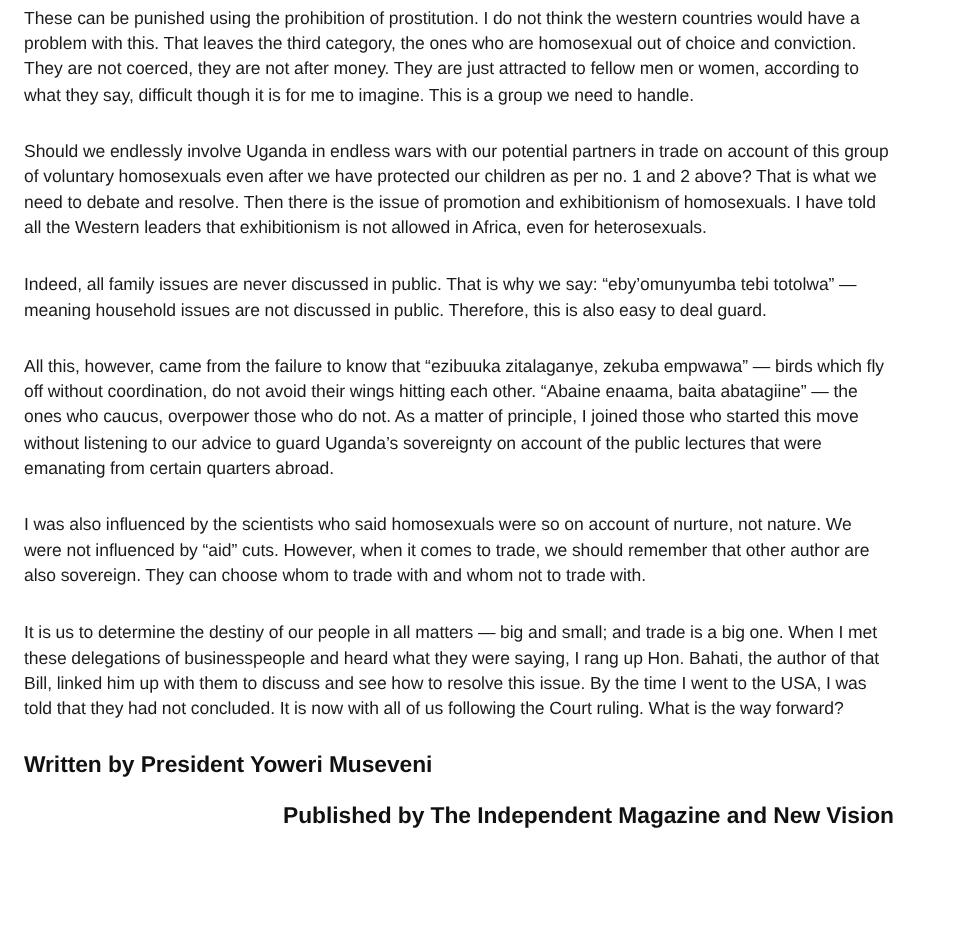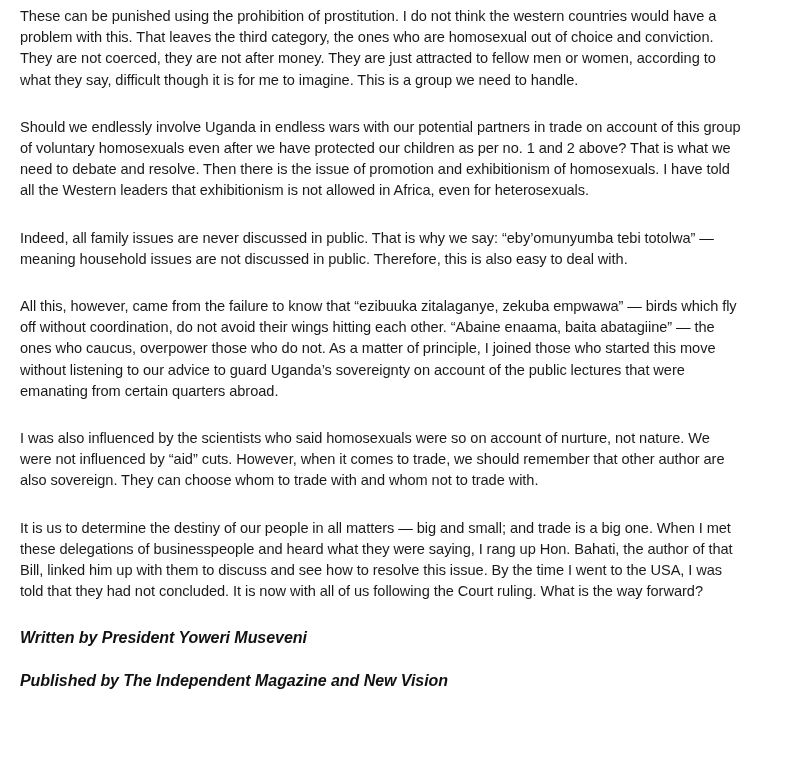--- a/index.html
+++ b/index.html
@@ -27,44 +27,44 @@
     letter-spacing: -0.04px;
     color: #1a1a1a;
     text-align: left;
     word-spacing: -0.1px;
   }
   .para.tight {
     margin-bottom: 25px;
   }
   .byline {
     margin: 0 0 22px 0;
-    font-size: 16px;
+    font-size: 19px;
     line-height: 21px;
     font-weight: bold;
-    font-style: italic;
     color: #111111;
     letter-spacing: -0.05px;
   }
   .byline.first {
     margin-top: 13px;
   }
   .byline.last {
     margin-bottom: 0;
+    text-align: right;
   }
 </style>
 </head>
 <body>
 
 <div class="article">
 
   <p class="para">These can be punished using the prohibition of prostitution. I do not think the western countries would have a problem with this. That leaves the third category, the ones who are homosexual out of choice and conviction. They are not coerced, they are not after money. They are just attracted to fellow men or women, according to what they say, difficult though it is for me to imagine. This is a group we need to handle.</p>
 
   <p class="para">Should we endlessly involve Uganda in endless wars with our potential partners in trade on account of this group of voluntary homosexuals even after we have protected our children as per no. 1 and 2 above? That is what we need to debate and resolve. Then there is the issue of promotion and exhibitionism of homosexuals. I have told all the Western leaders that exhibitionism is not allowed in Africa, even for heterosexuals.</p>
 
-  <p class="para">Indeed, all family issues are never discussed in public. That is why we say: “eby’omunyumba tebi totolwa” — meaning household issues are not discussed in public. Therefore, this is also easy to deal with.</p>
+  <p class="para">Indeed, all family issues are never discussed in public. That is why we say: “eby’omunyumba tebi totolwa” — meaning household issues are not discussed in public. Therefore, this is also easy to deal guard.</p>
 
   <p class="para">All this, however, came from the failure to know that “ezibuuka zitalaganye, zekuba empwawa” — birds which fly off without coordination, do not avoid their wings hitting each other. “Abaine enaama, baita abatagiine” — the ones who caucus, overpower those who do not. As a matter of principle, I joined those who started this move without listening to our advice to guard Uganda’s sovereignty on account of the public lectures that were emanating from certain quarters abroad.</p>
 
   <p class="para">I was also influenced by the scientists who said homosexuals were so on account of nurture, not nature. We were not influenced by “aid” cuts. However, when it comes to trade, we should remember that other author are also sovereign. They can choose whom to trade with and whom not to trade with.</p>
 
   <p class="para tight">It is us to determine the destiny of our people in all matters — big and small; and trade is a big one. When I met these delegations of businesspeople and heard what they were saying, I rang up Hon. Bahati, the author of that Bill, linked him up with them to discuss and see how to resolve this issue. By the time I went to the USA, I was told that they had not concluded. It is now with all of us following the Court ruling. What is the way forward?</p>
 
   <p class="byline first">Written by President Yoweri Museveni</p>
 
   <p class="byline last">Published by The Independent Magazine and New Vision</p>

